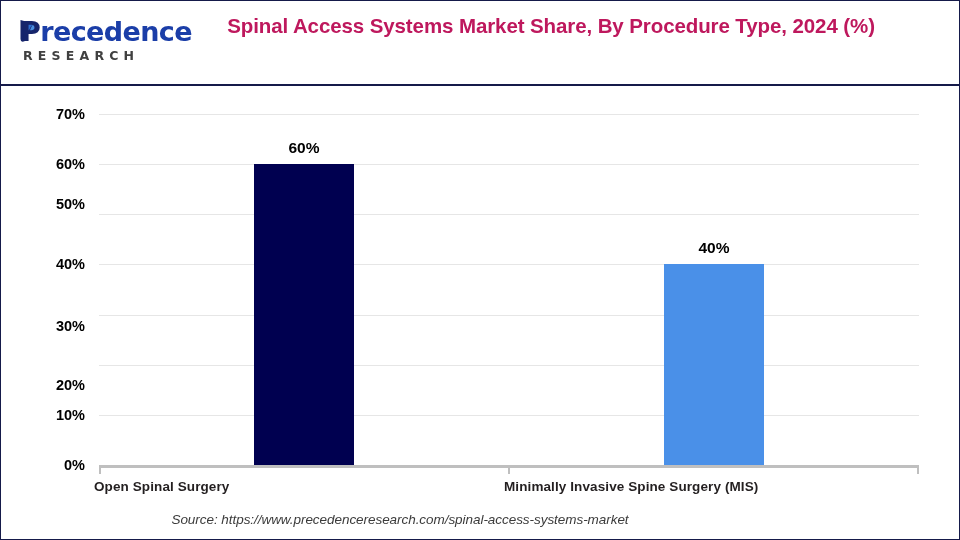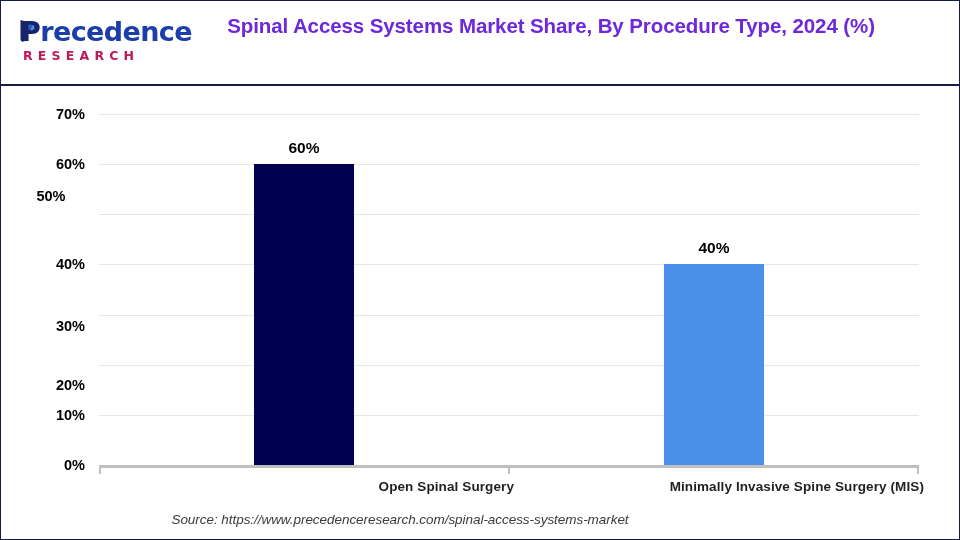--- a/index.html
+++ b/index.html
@@ -57,34 +57,34 @@
     line-height: 30px;
   }
   #logo-word .cap { color: #16256b; }
   #logo-sub {
     position: absolute;
     left: 9px;
     top: 31px;
     font-size: 12.5px;
     font-weight: bold;
     letter-spacing: 5.2px;
-    color: #be185d;
+    color: #404040;
     font-family: "DejaVu Sans", sans-serif;
   }
 
   
   #title {
     position: absolute;
     left: 180px;
     top: 10px;
     width: 740px;
     text-align: center;
     font-size: 20.5px;
     font-weight: bold;
-    color: #6d28d9;
+    color: #be185d;
     line-height: 29px;
     letter-spacing: -0.1px;
   }
 
   
   #plot {
     position: absolute;
     left: 98px;
     top: 113px;
     width: 820px;
@@ -146,21 +146,21 @@
     font-size: 15.5px;
     font-weight: bold;
     color: #000000;
   }
 
   
   .cat-label {
     position: absolute;
     top: 478px;
     width: 420px;
-    text-align: right;
+    text-align: left;
     font-size: 13.5px;
     font-weight: bold;
     color: #231f20;
     letter-spacing: 0.1px;
   }
 
   
   #source {
     position: absolute;
     left: 0;
@@ -190,21 +190,21 @@
       <div id="logo-word"><span class="cap">P</span><span>recedence</span></div>
       <div id="logo-sub">RESEARCH</div>
     </div>
 
     <div id="title">Spinal Access Systems Market Share, By Procedure Type, 2024 (%)</div>
   </div>
 
   <div id="yticks">
       <div class="ytick" style="top: 113px;">70%</div>
       <div class="ytick" style="top: 163.143px;">60%</div>
-      <div class="ytick" style="top: 195px; text-align: center;">50%</div>
+      <div class="ytick" style="top: 203px;">50%</div>
       <div class="ytick" style="top: 263.429px;">40%</div>
       <div class="ytick" style="top: 325px; text-align: right;">30%</div>
       <div class="ytick" style="top: 363.714px; margin-top: 20px;">20%</div>
       <div class="ytick" style="top: 413.857px;">10%</div>
       <div class="ytick" style="top: 464px;">0%</div>
     </div>
 
   <div id="plot">
       <div class="gridline" style="top: 0px;"></div>
       <div class="gridline" style="top: 50.1429px;"></div>

